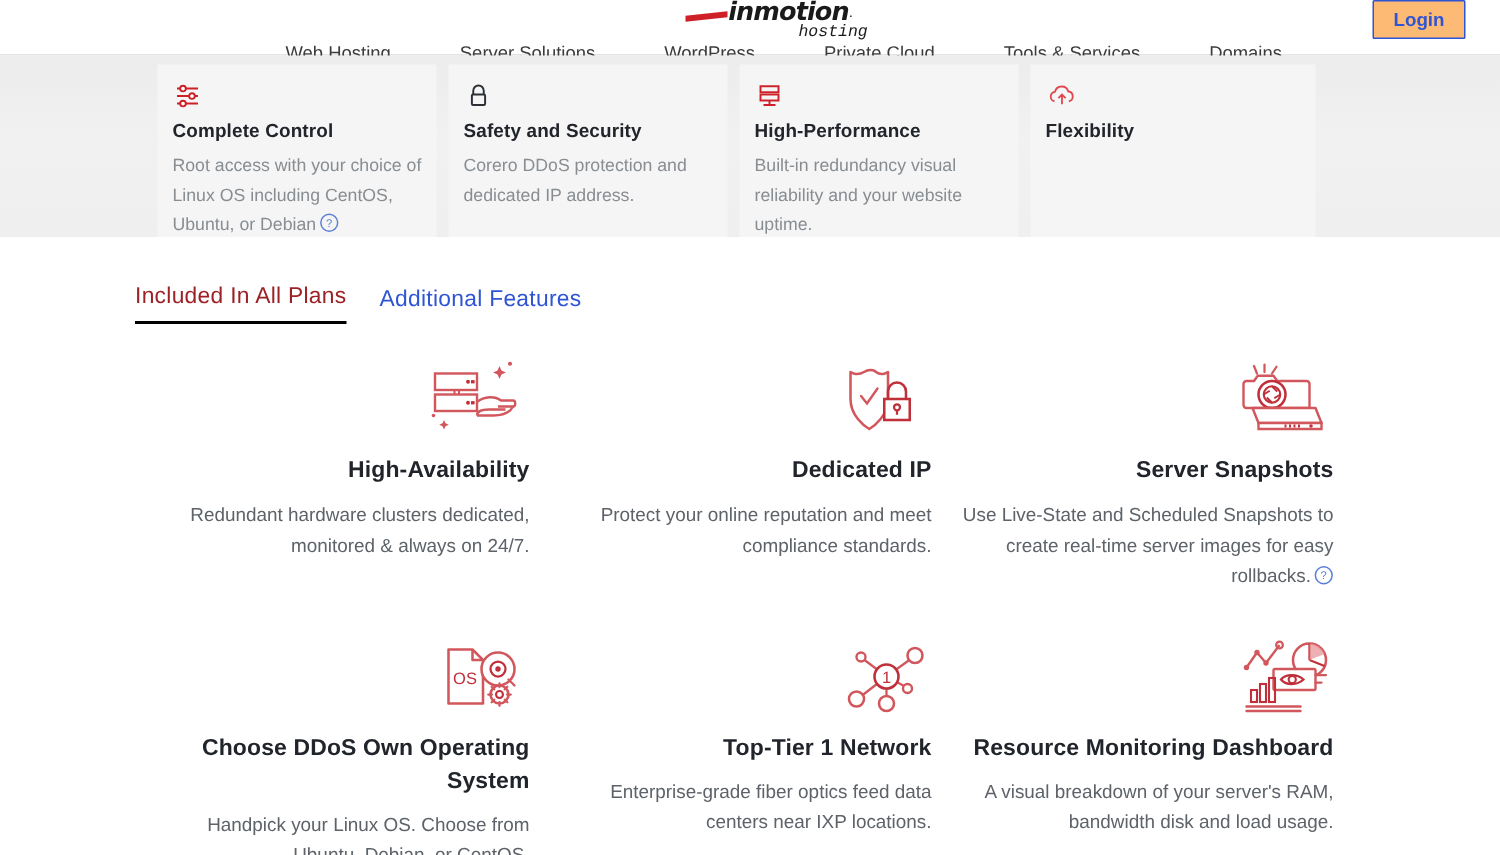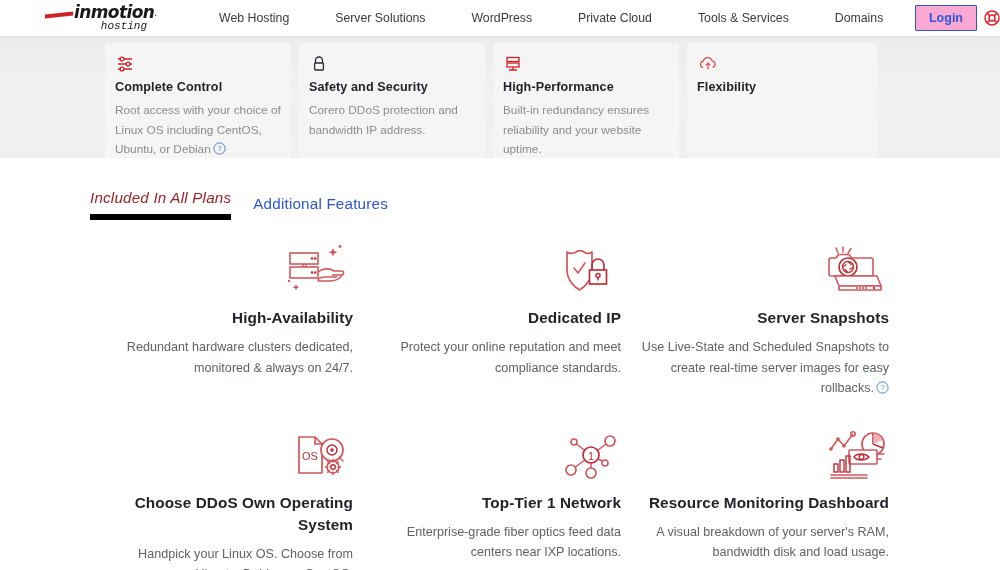--- a/index.html
+++ b/index.html
@@ -11,20 +11,21 @@
   }
 
   
   .header {
     height: 37px;
     background: #ffffff;
     display: flex;
     align-items: center;
     position: relative;
     border-bottom: 1px solid #e3e3e3;
+    flex-direction: column;
   }
   .logo { margin-left: 45px; width: 132px; position: relative; }
   .logo-top { display: flex; align-items: center; }
   .logo-dash {
     width: 28px; height: 0;
     border-top: 4px solid #cf2027;
     border-bottom: 0;
     transform: skewY(-6deg);
     margin-right: 1px; margin-top: 4px;
   }
@@ -55,21 +56,21 @@
     background: #1a1a1a; color: #fff;
     font-size: 8px; width: 12px; height: 12px;
     border-radius: 50%; display: flex;
     align-items: center; justify-content: center;
     font-weight: bold;
   }
   .login-btn {
     position: absolute; right: 23px;
     width: 62px; height: 26px;
     border: 1px solid #2f55d4;
-    color: #2f55d4; background: #f9a8d4;
+    color: #2f55d4; background: #fdba74;
     font-size: 12.5px; font-weight: bold;
     display: flex; align-items: center; justify-content: center;
     cursor: pointer; border-radius: 1px;
   }
 
   
   .banner {
     height: 121px;
     background: linear-gradient(180deg, #ececec 0%, #f1f1f1 45%, #efefef 100%);
     display: flex; align-items: stretch;
@@ -97,21 +98,21 @@
 
   
   .tabs {
     display: flex; align-items: flex-end;
     margin: 31px 0 0 90px; gap: 22px;
   }
   .tab {
     font-size: 15.2px; cursor: pointer;
     padding-bottom: 8px; letter-spacing: 0.2px;
   }
-  .tab.active { color: #9b2226; border-bottom: 6px solid #000000; font-style: italic; }
+  .tab.active { color: #9b2226; border-bottom: 2px solid #000000; }
   .tab.inactive { color: #2f55d4; }
 
   
   .features {
     display: grid;
     grid-template-columns: 268px 268px 268px;
     margin: 24px 0 0 105px;
     row-gap: 28px;
   }
   .feature { padding-right: 20px; text-align: right; }
@@ -200,33 +201,33 @@
     </div>
 
     <div class="card">
       <div class="card-icon">
         <svg width="20" height="20" viewBox="0 0 20 20">
           <path d="M6.5 9 V6.5 A3.5 3.5 0 0 1 13.5 6.5 V9" fill="none" stroke="#2b2f36" stroke-width="1.3"></path>
           <rect x="5.6" y="9" width="8.8" height="7" rx="0.8" fill="none" stroke="#2b2f36" stroke-width="1.3"></rect>
         </svg>
       </div>
       <div class="card-title">Safety and Security</div>
-      <div class="card-desc">Corero DDoS protection and bandwidth IP address.</div>
+      <div class="card-desc">Corero DDoS protection and dedicated IP address.</div>
     </div>
 
     <div class="card">
       <div class="card-icon">
         <svg width="20" height="20" viewBox="0 0 20 20">
           <rect x="4" y="3.5" width="12" height="4" fill="none" stroke="#cf2027" stroke-width="1.3"></rect>
           <rect x="4" y="9" width="12" height="4" fill="none" stroke="#cf2027" stroke-width="1.3"></rect>
           <path d="M10 13 V16 M6 16 H14" stroke="#cf2027" stroke-width="1.3"></path>
         </svg>
       </div>
       <div class="card-title">High-Performance</div>
-      <div class="card-desc">Built-in redundancy ensures reliability and your website uptime.</div>
+      <div class="card-desc">Built-in redundancy visual reliability and your website uptime.</div>
     </div>
 
     <div class="card">
       <div class="card-icon">
         <svg width="22" height="20" viewBox="0 0 22 20">
           <path d="M6 13.5 A3.2 3.2 0 0 1 6.3 7.2 A4.6 4.6 0 0 1 15.2 7 A3.3 3.3 0 0 1 15.6 13.5" fill="none" stroke="#e0484f" stroke-width="1.2"></path>
           <path d="M11 15.5 V9.2 M8.6 11.4 L11 9 L13.4 11.4" fill="none" stroke="#e0484f" stroke-width="1.2"></path>
         </svg>
       </div>
       <div class="card-title">Flexibility</div>

